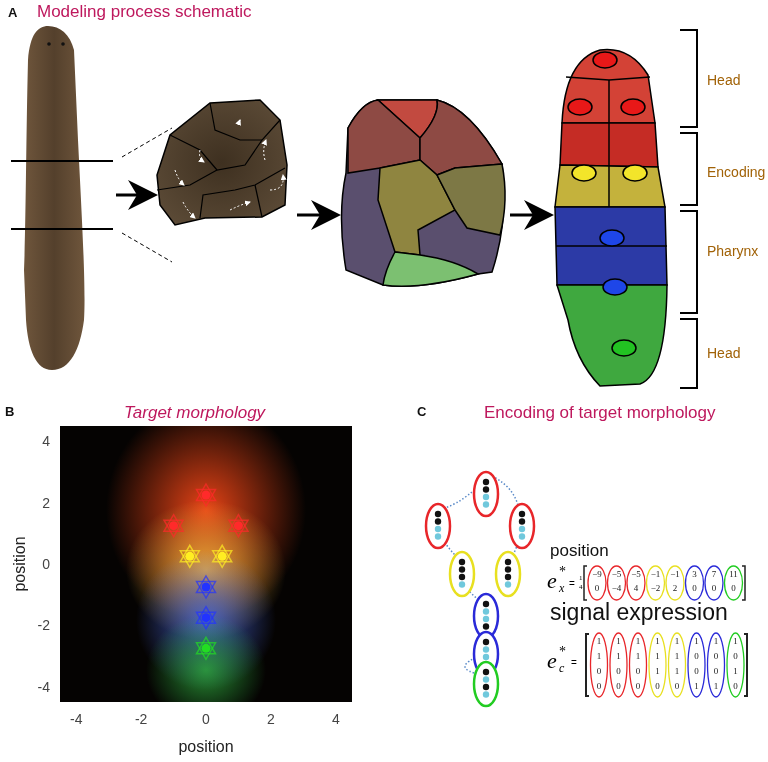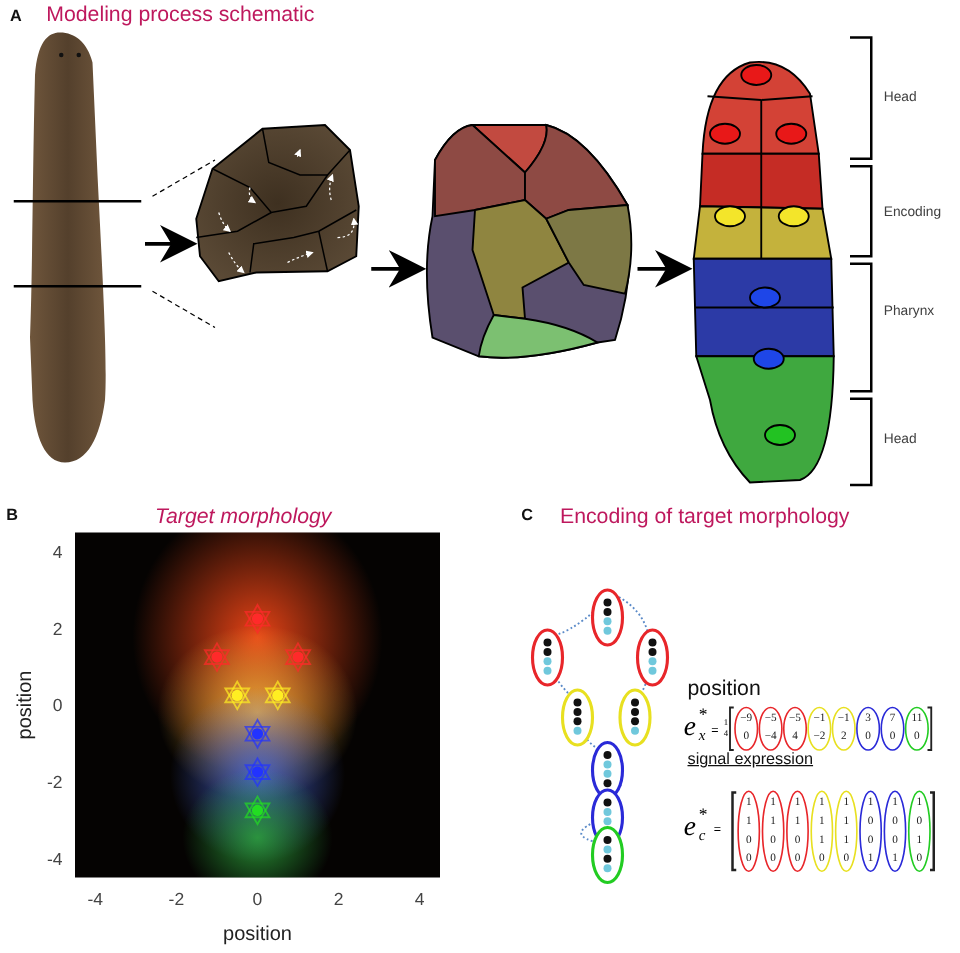--- a/index.html
+++ b/index.html
@@ -1,20 +1,20 @@
 <!DOCTYPE html>
 <html><head>
 <meta charset="utf-8">
 <style>
   html, body { margin:0; padding:0; background:#ffffff; }
   body { width:768px; height:762px; position:relative; overflow:hidden; font-family:"Liberation Sans", sans-serif; color:#111; }
   .abs { position:absolute; }
   .panel-letter { font-weight:bold; font-size:13px; }
   .title { font-size:17px; color:#be185d; }
-  .lbl { font-size:11px; color:#404040; }
+  .lbl { font-size:14px; color:#a16207; }
   svg text { font-family:"Liberation Sans", sans-serif; }
   .serif { font-family:"Liberation Serif", serif; }
 </style>
 </head>
 <body>
 
 <div class="abs panel-letter" style="left:8px;top:5px;">A</div>
 <div class="abs title" style="left:37px;top:2px;">Modeling process schematic</div>
 
 <svg class="abs" style="left:0;top:20px;" width="768" height="380">
@@ -179,21 +179,21 @@
       <text x="50" y="87.66666666666667" text-anchor="end" font-size="14" fill="#444">2</text>
       <text x="50" y="149" text-anchor="end" font-size="14" fill="#444">0</text>
       <text x="50" y="210.33333333333334" text-anchor="end" font-size="14" fill="#444">-2</text>
       <text x="50" y="271.6666666666667" text-anchor="end" font-size="14" fill="#444">-4</text>
     </g>
   <text x="206" y="332" text-anchor="middle" font-size="16" fill="#222">position</text>
   <text x="0" y="0" transform="translate(25,144) rotate(-90)" text-anchor="middle" font-size="16" fill="#222">position</text>
 </svg>
 
 <div class="abs panel-letter" style="left:417px;top:404px;">C</div>
-<div class="abs title" style="left:448px;top:403px;">Encoding of target morphology</div>
+<div class="abs title" style="left:484px;top:403px;">Encoding of target morphology</div>
 
 <svg id="cellsC" class="abs" style="left:420px;top:460px;" width="130" height="260">
   <path d="M72,16 Q100,30 100,60 M60,25 Q35,48 16,50 M18,70 Q25,85 35,95 M100,70 Q98,90 90,98 M42,120 Q50,135 60,140 M72,155 Q82,165 72,175 M60,185 Q48,195 60,200 M62,195 Q28,208 62,215" fill="none" stroke="#5a8ac8" stroke-width="1.5" stroke-dasharray="1.5,2"></path>
   <g id="cellGroup">
       <g>
         <ellipse cx="66" cy="34" rx="12" ry="22" fill="#fff" stroke="#e8262a" stroke-width="2.5"></ellipse>
         <circle cx="66" cy="22" r="3.2" fill="#111"></circle>
         <circle cx="66" cy="29.5" r="3.2" fill="#111"></circle>
         <circle cx="66" cy="37" r="3.2" fill="#70c8dc"></circle>
         <circle cx="66" cy="44.5" r="3.2" fill="#70c8dc"></circle>
@@ -244,21 +244,21 @@
         <ellipse cx="66" cy="224" rx="12" ry="22" fill="#fff" stroke="#22cc22" stroke-width="2.5"></ellipse>
         <circle cx="66" cy="212" r="3.2" fill="#111"></circle>
         <circle cx="66" cy="219.5" r="3.2" fill="#70c8dc"></circle>
         <circle cx="66" cy="227" r="3.2" fill="#111"></circle>
         <circle cx="66" cy="234.5" r="3.2" fill="#70c8dc"></circle>
       </g>
     </g>
 </svg>
 
 <div class="abs" style="left:550px;top:541px;font-size:17px;">position</div>
-<div class="abs" style="left:550px;top:599px;font-size:13px;text-decoration:underline;">signal expression</div>
+<div class="abs" style="left:550px;top:599px;font-size:23px;">signal expression</div>
 
 <svg id="matC" class="abs" style="left:545px;top:560px;" width="223" height="170">
   <text class="serif" x="2" y="28" font-size="22" font-style="italic">e</text>
   <text class="serif" x="14" y="32" font-size="12" font-style="italic">x</text>
   <text class="serif" x="14" y="16" font-size="14">*</text>
   <text x="24" y="27" font-size="10">=</text>
   <text class="serif" x="34" y="20" font-size="7">1</text>
   <text class="serif" x="34" y="29" font-size="7">4</text>
   <path d="M42,6 L39,6 L39,40 L42,40" fill="none" stroke="#222" stroke-width="1.5"></path>
   <path d="M197,6 L200,6 L200,40 L197,40" fill="none" stroke="#222" stroke-width="1.5"></path>

